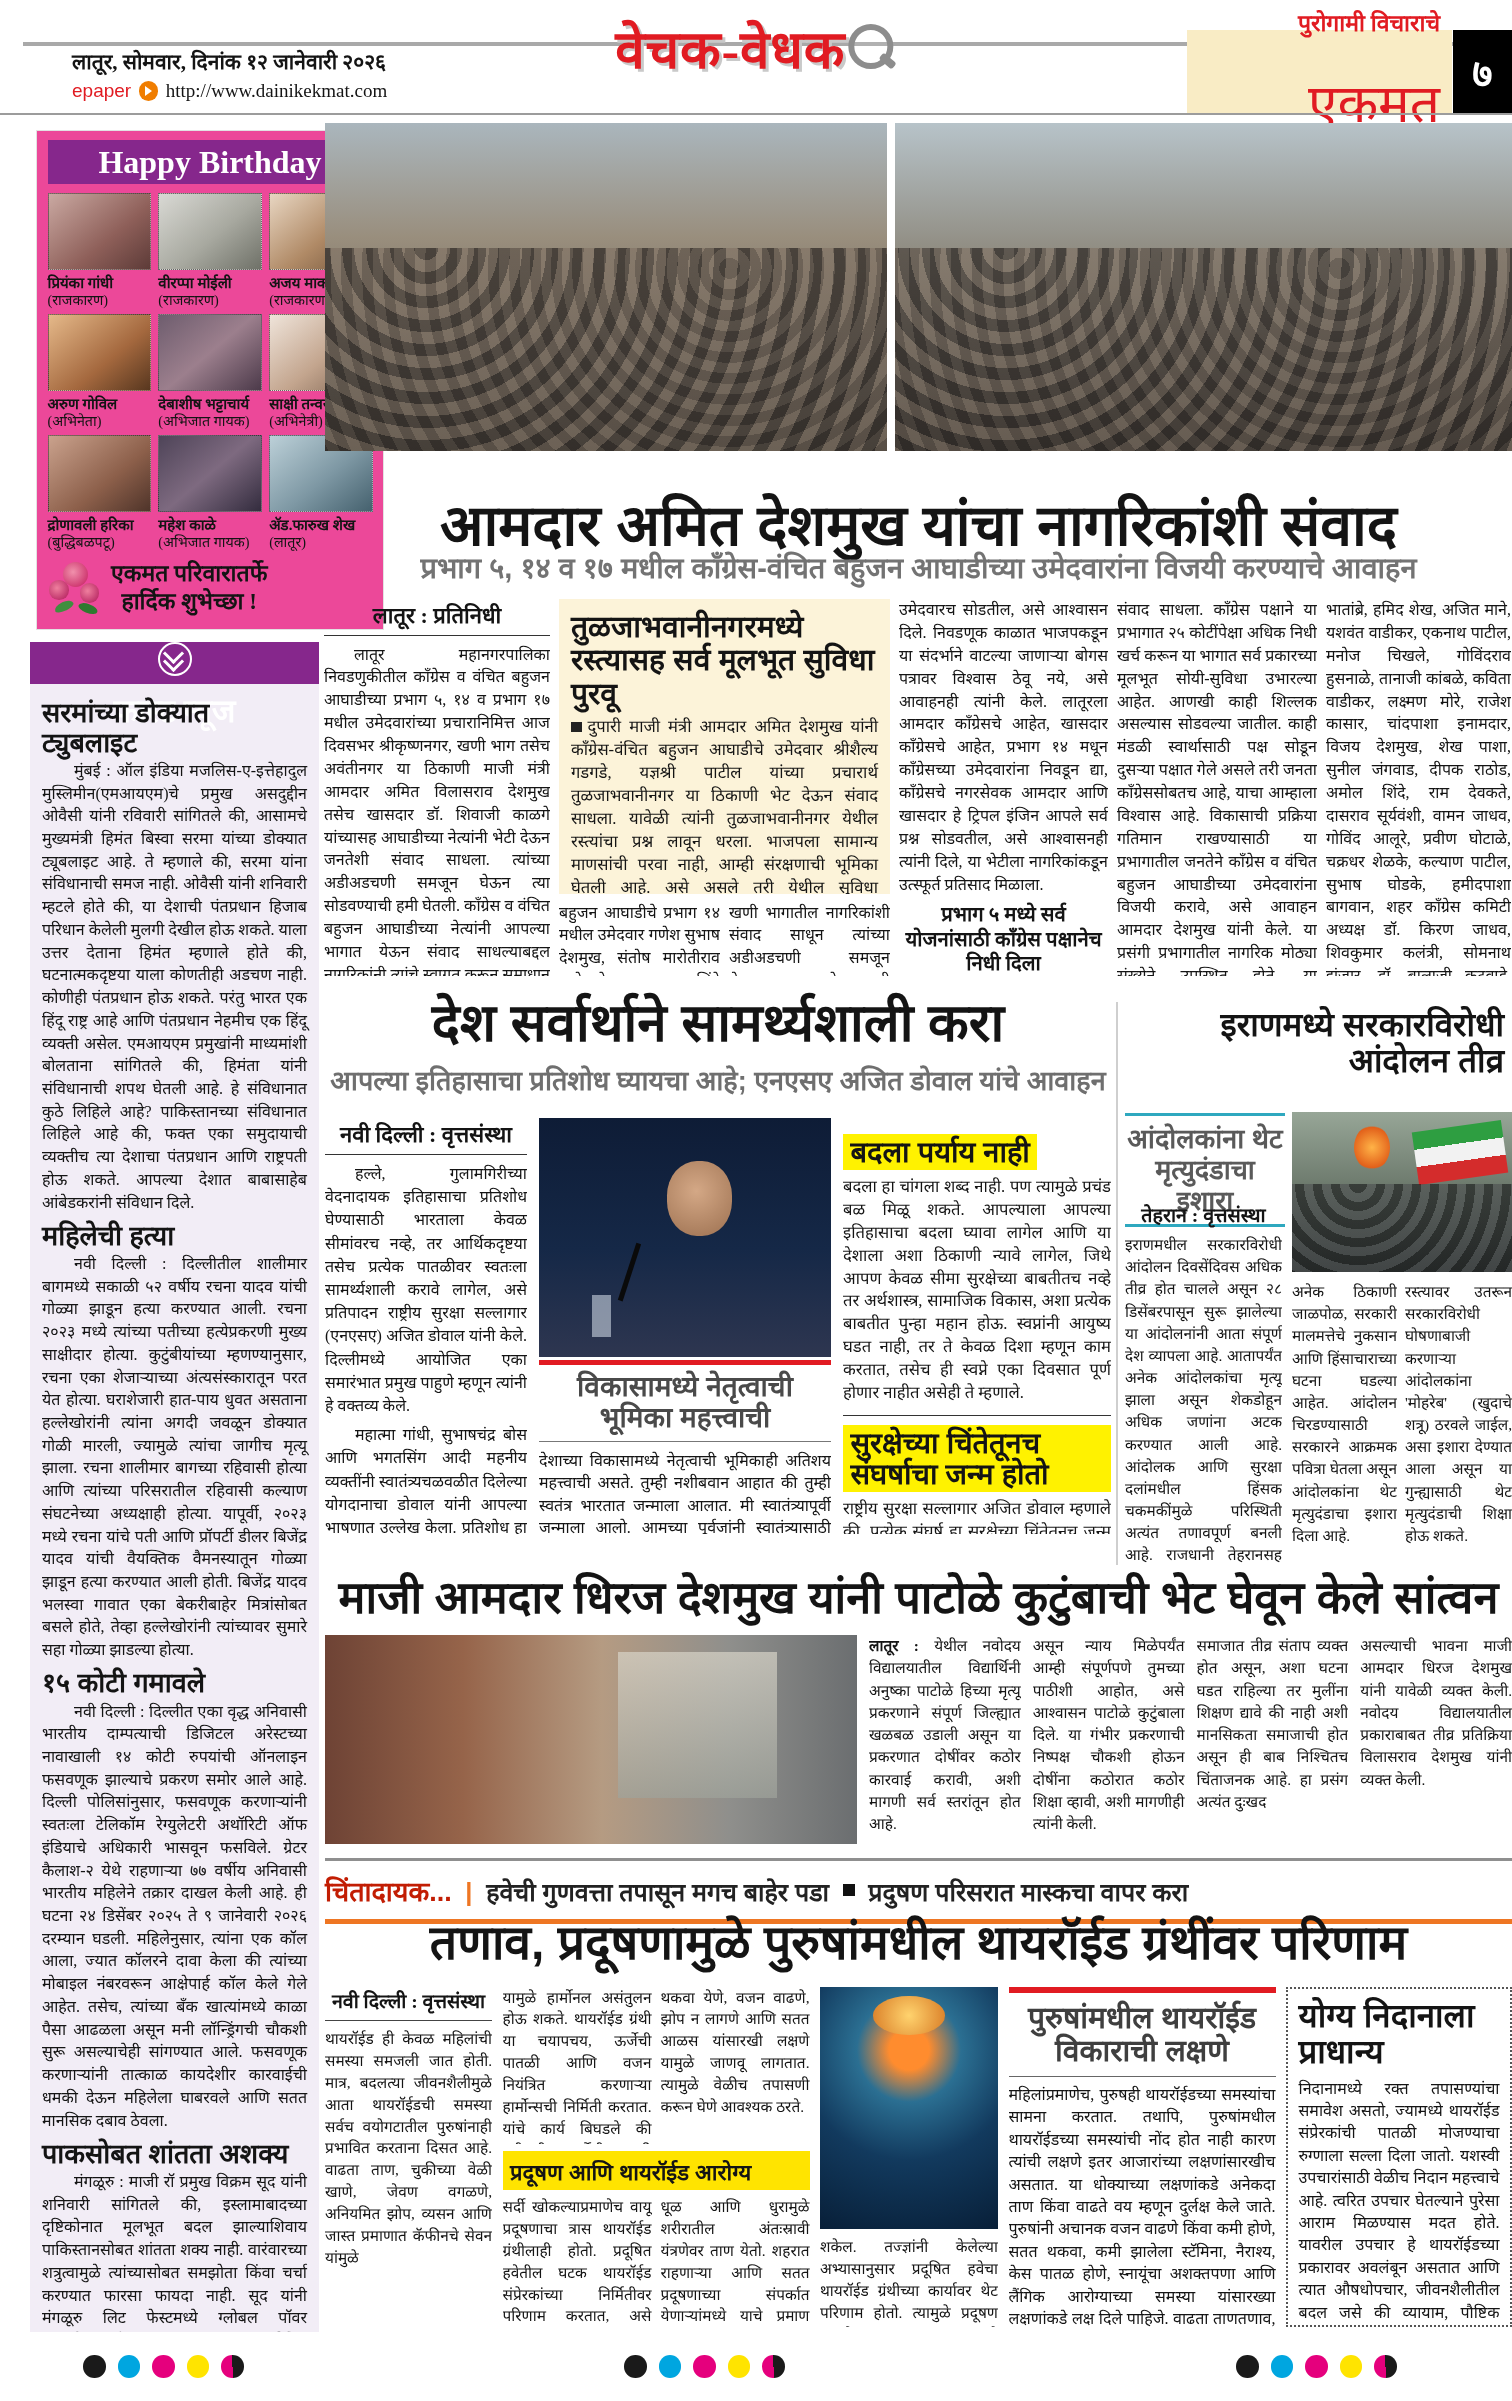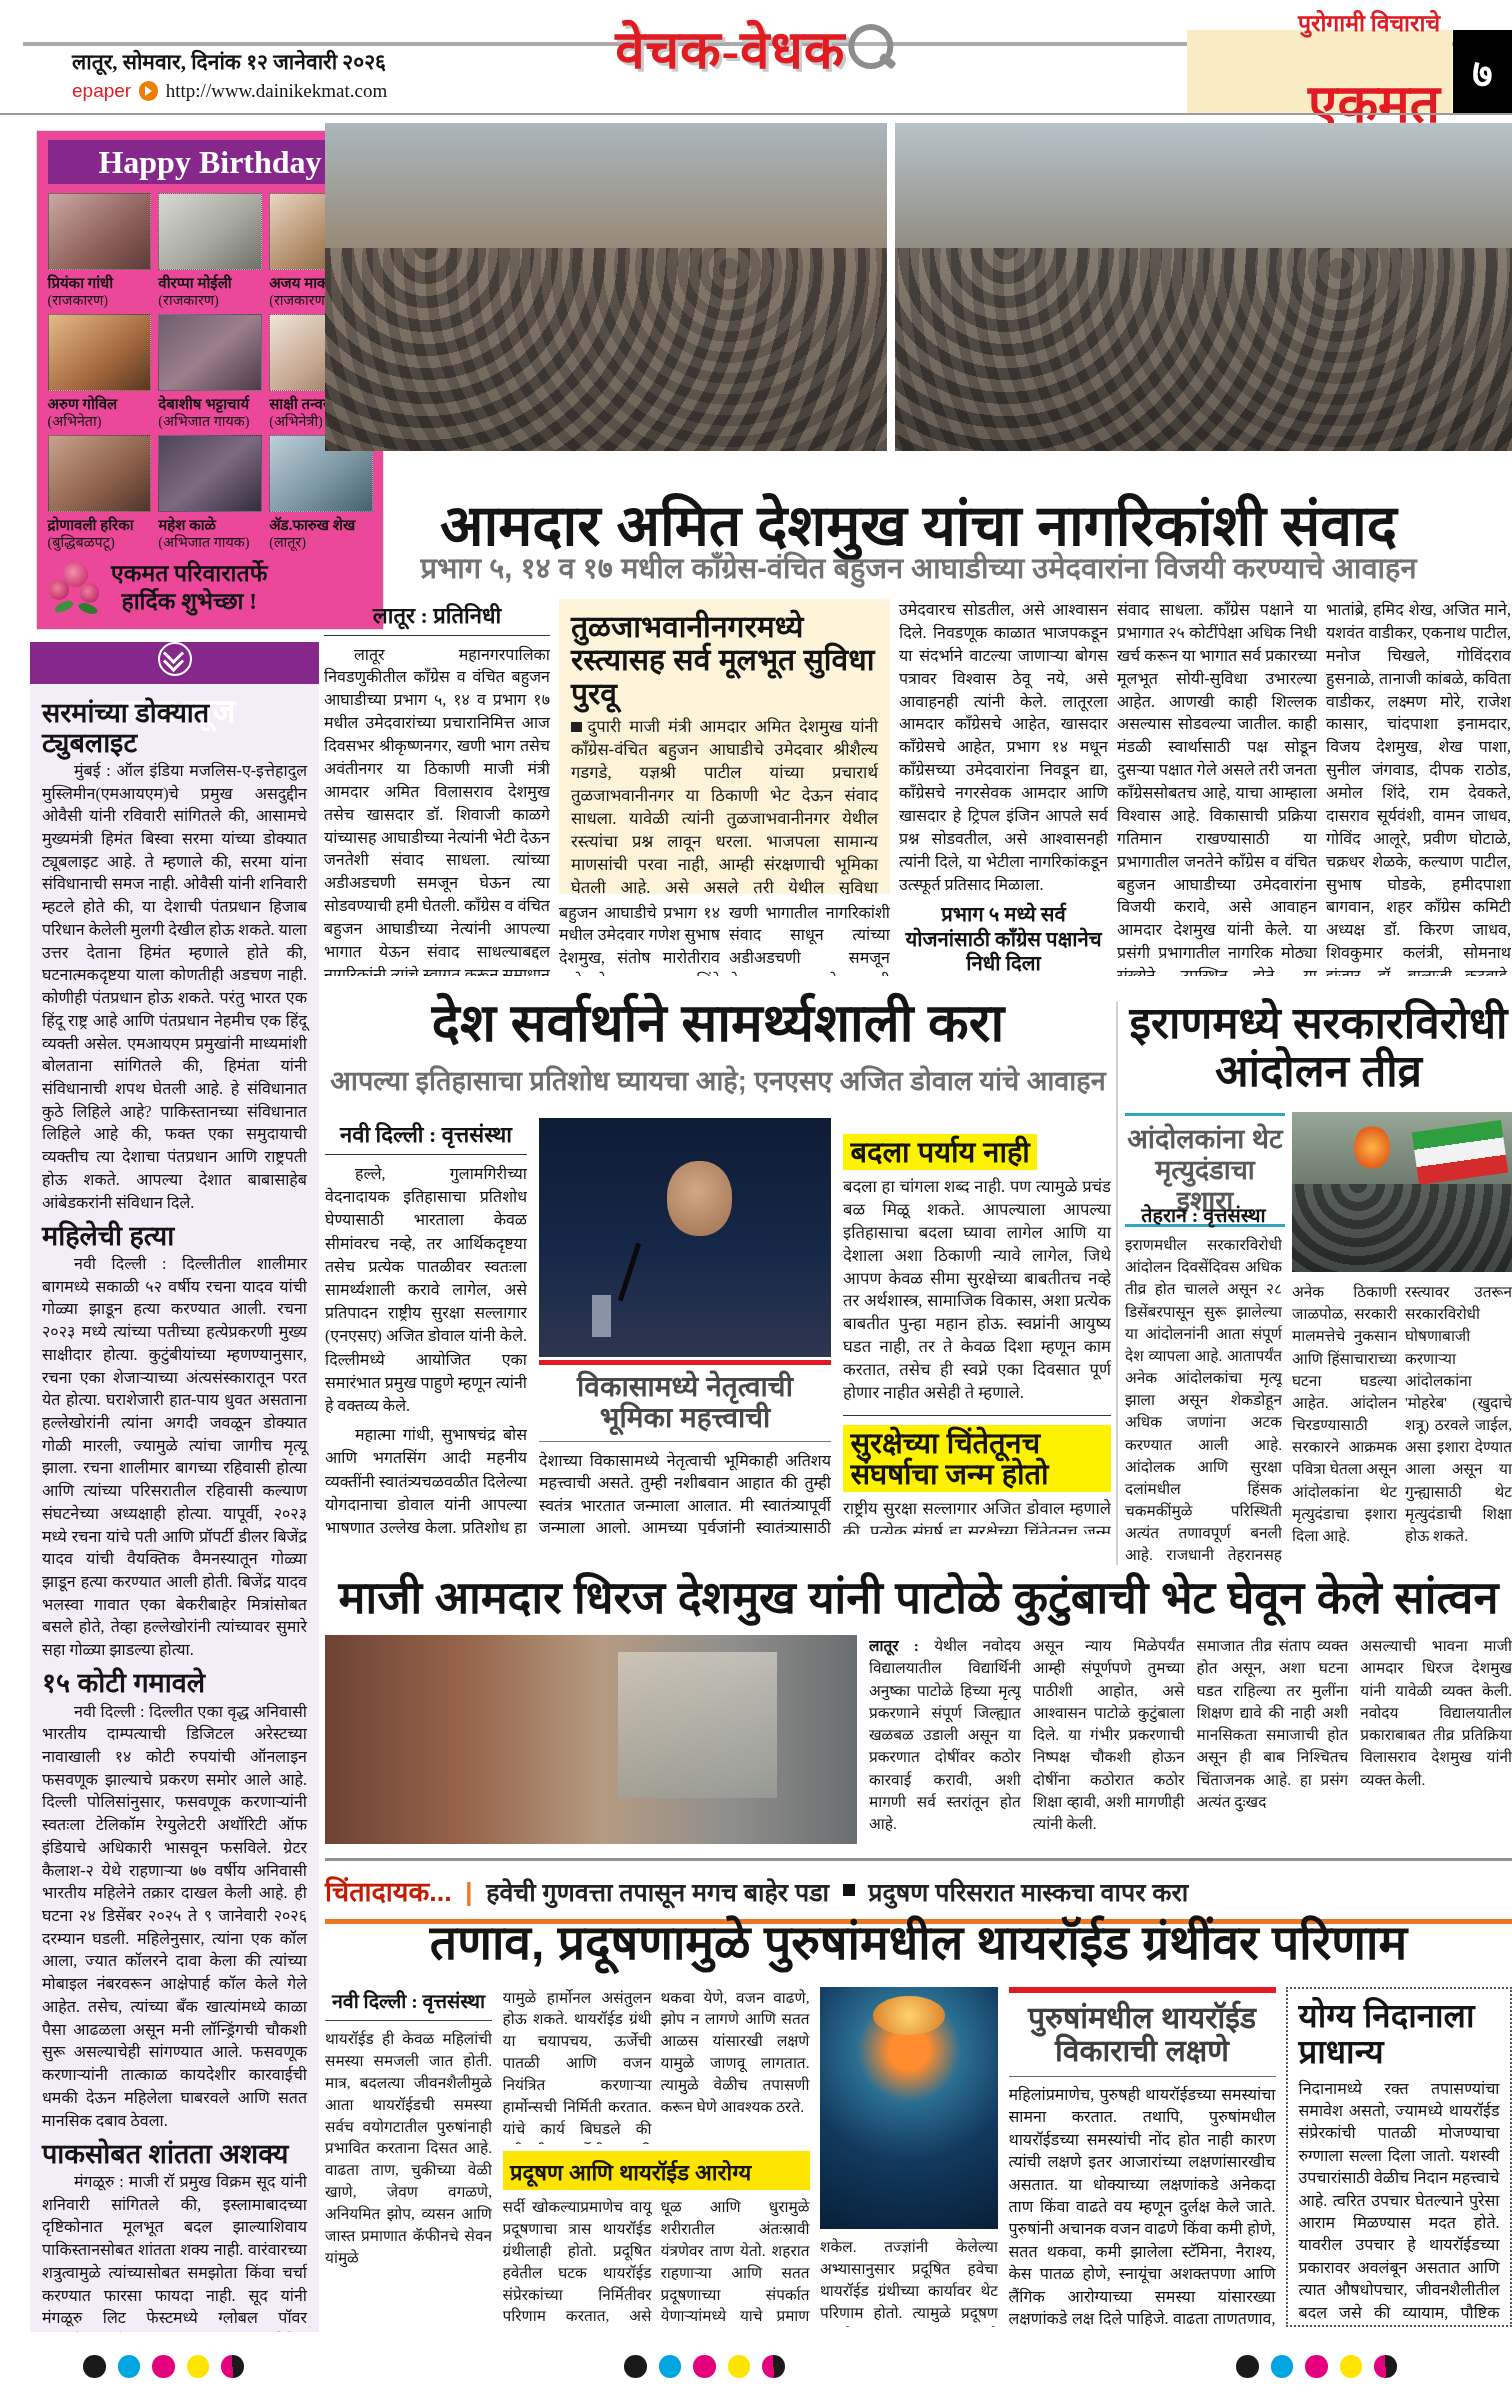--- a/index.html
+++ b/index.html
@@ -17,21 +17,21 @@
   .epaper-icon{width:19.6px;height:19.6px;border-radius:50%;background:#f07d00;position:relative;display:inline-block;}
   .epaper-icon:after{content:"";position:absolute;left:6.8px;top:4.5px;border-left:7.5px solid #fff;border-top:5.3px solid transparent;border-bottom:5.3px solid transparent;}
   .logo-wrap{position:absolute;left:50%;top:10.5px;transform:translateX(-50%);display:flex;align-items:center;gap:3px;}
   .logo-text{font-size:53px;font-weight:900;color:#e11b22;text-shadow:3px 3px 0 #c9c9c9;letter-spacing:0.8px;}
   .logo-mag{position:relative;width:53px;height:53px;margin-left:-4.5px;}
   .logo-mag .lens{position:absolute;left:4.5px;top:3px;width:33px;height:33px;border:6.8px solid #8d8d8d;border-radius:50%;background:rgba(255,255,255,.1);}
   .logo-mag .handle{position:absolute;left:36px;top:36px;width:16.6px;height:7.5px;background:#8d8d8d;transform:rotate(40deg);border-radius:3px;}
   .masthead{position:absolute;right:60px;top:30px;width:265px;height:83px;background:#f9ecc5;
             display:flex;flex-direction:column;align-items:flex-end;justify-content:center;padding-right:12px;box-sizing:border-box;}
   .masthead .m1{color:#e11b22;font-weight:bold;font-size:23px;line-height:1;}
-  .masthead .m2{color:#e11b22;font-weight:700;font-size:53px;line-height:1.0;font-family:"Liberation Serif","DejaVu Serif",serif;margin-top:43px;}
+  .masthead .m2{color:#e11b22;font-weight:400;font-size:53px;line-height:1.0;font-family:"Liberation Serif","DejaVu Serif",serif;margin-top:43px;}
   .pagenum{position:absolute;right:0;top:30px;width:59px;height:83px;background:#000;color:#fff;
            display:flex;align-items:center;justify-content:center;font-size:39px;font-weight:bold;}
   
   .bday{position:absolute;left:36px;top:130px;width:348px;height:500px;background:#ec4899;border:0.8px solid #e2e2e2;box-sizing:border-box;padding:9px 10.5px;}
   .bd-title{background:#86278c;color:#fff;text-align:center;font-size:32px;font-weight:bold;height:44px;line-height:44px;font-family:"Liberation Serif","DejaVu Serif",serif;}
   .bd-grid{display:grid;grid-template-columns:1fr 1fr 1fr;column-gap:7.5px;row-gap:6px;margin-top:9px;}
   .bd-cell{display:flex;flex-direction:column;}
   .bd-photo{height:77px;border:1.5px dotted #666;box-sizing:border-box;}
   .p1{background:linear-gradient(140deg,#caa9a2,#8e5f59 60%,#5d3b38);}
   .p2{background:linear-gradient(140deg,#d9d9d4,#a8a9a0 55%,#6f7168);}
@@ -105,21 +105,21 @@
   .redline{height:5.3px;background:#e11b22;margin:3px 0 7.5px 0;}
   .cap-title{text-align:center;font-size:28px;font-weight:900;color:#4a4a4a;font-family:"Liberation Sans","DejaVu Sans",sans-serif;line-height:1.1;border-bottom:1.5px solid #777;padding-bottom:7.5px;}
   .cap-body{font-size:16px;line-height:1.4;margin-top:7.5px;}
   .nsa-c3{flex:1;overflow:hidden;margin-top:16px;}
   .ytitle{display:inline-block;background:#fff200;font-size:29px;font-weight:900;font-family:"Liberation Sans","DejaVu Sans",sans-serif;padding:3px 7.5px;line-height:1.05;margin-bottom:6px;}
   .ybody{font-size:16.6px;line-height:1.38;margin:0 0 10.5px 0;}
   .ysep{border-top:1.5px solid #333;margin:4.5px 0 9px 0;}
   .vrule{position:absolute;left:1116px;top:1002px;width:1.5px;height:563px;background:#cfcfcf;}
   
   .iran{position:absolute;left:1125px;top:999px;width:387px;height:569px;}
-  .iran-head{text-align:center;font-size:44px;font-weight:900;font-family:"Liberation Sans","DejaVu Sans",sans-serif;line-height:1.08;margin:0;}
+  .iran-head{text-align:right;font-size:33px;font-weight:900;font-family:"Liberation Sans","DejaVu Sans",sans-serif;line-height:1.08;margin:8px;}
   .alertbox{position:absolute;left:0;top:114px;width:157px;border-top:3px solid #2fa8bf;border-bottom:3px solid #2fa8bf;padding:7.5px 1.5px;}
   .alertbox .at{font-size:27px;font-weight:900;color:#5a5a5a;text-align:center;font-family:"Liberation Sans","DejaVu Sans",sans-serif;line-height:1.15;}
   .iran-by{position:absolute;left:0;top:202px;width:157px;text-align:center;font-weight:bold;font-size:19.6px;}
   .iran-c1{position:absolute;left:0;top:235px;width:157px;height:334px;overflow:hidden;}
   .iran p{margin:0;font-size:15.4px;line-height:1.44;}
   .iran-photo{position:absolute;left:167px;top:113px;width:220px;height:160px;background:linear-gradient(180deg,#97a697 0%,#6e7b6e 45%,#3c4440 100%);overflow:hidden;}
   .iran-flag{position:absolute;right:7.5px;top:13.6px;width:90px;height:53px;transform:rotate(-8deg);
              background:linear-gradient(180deg,#2e9e41 0 33%,#f2f2f2 33% 66%,#d42c2c 66% 100%);}
   .iran-crowd{position:absolute;left:0;right:0;bottom:0;height:55%;
               background:repeating-radial-gradient(circle at 30% 0%,rgba(20,20,22,.6) 0 9px,rgba(70,70,75,.5) 9px 18px);}

